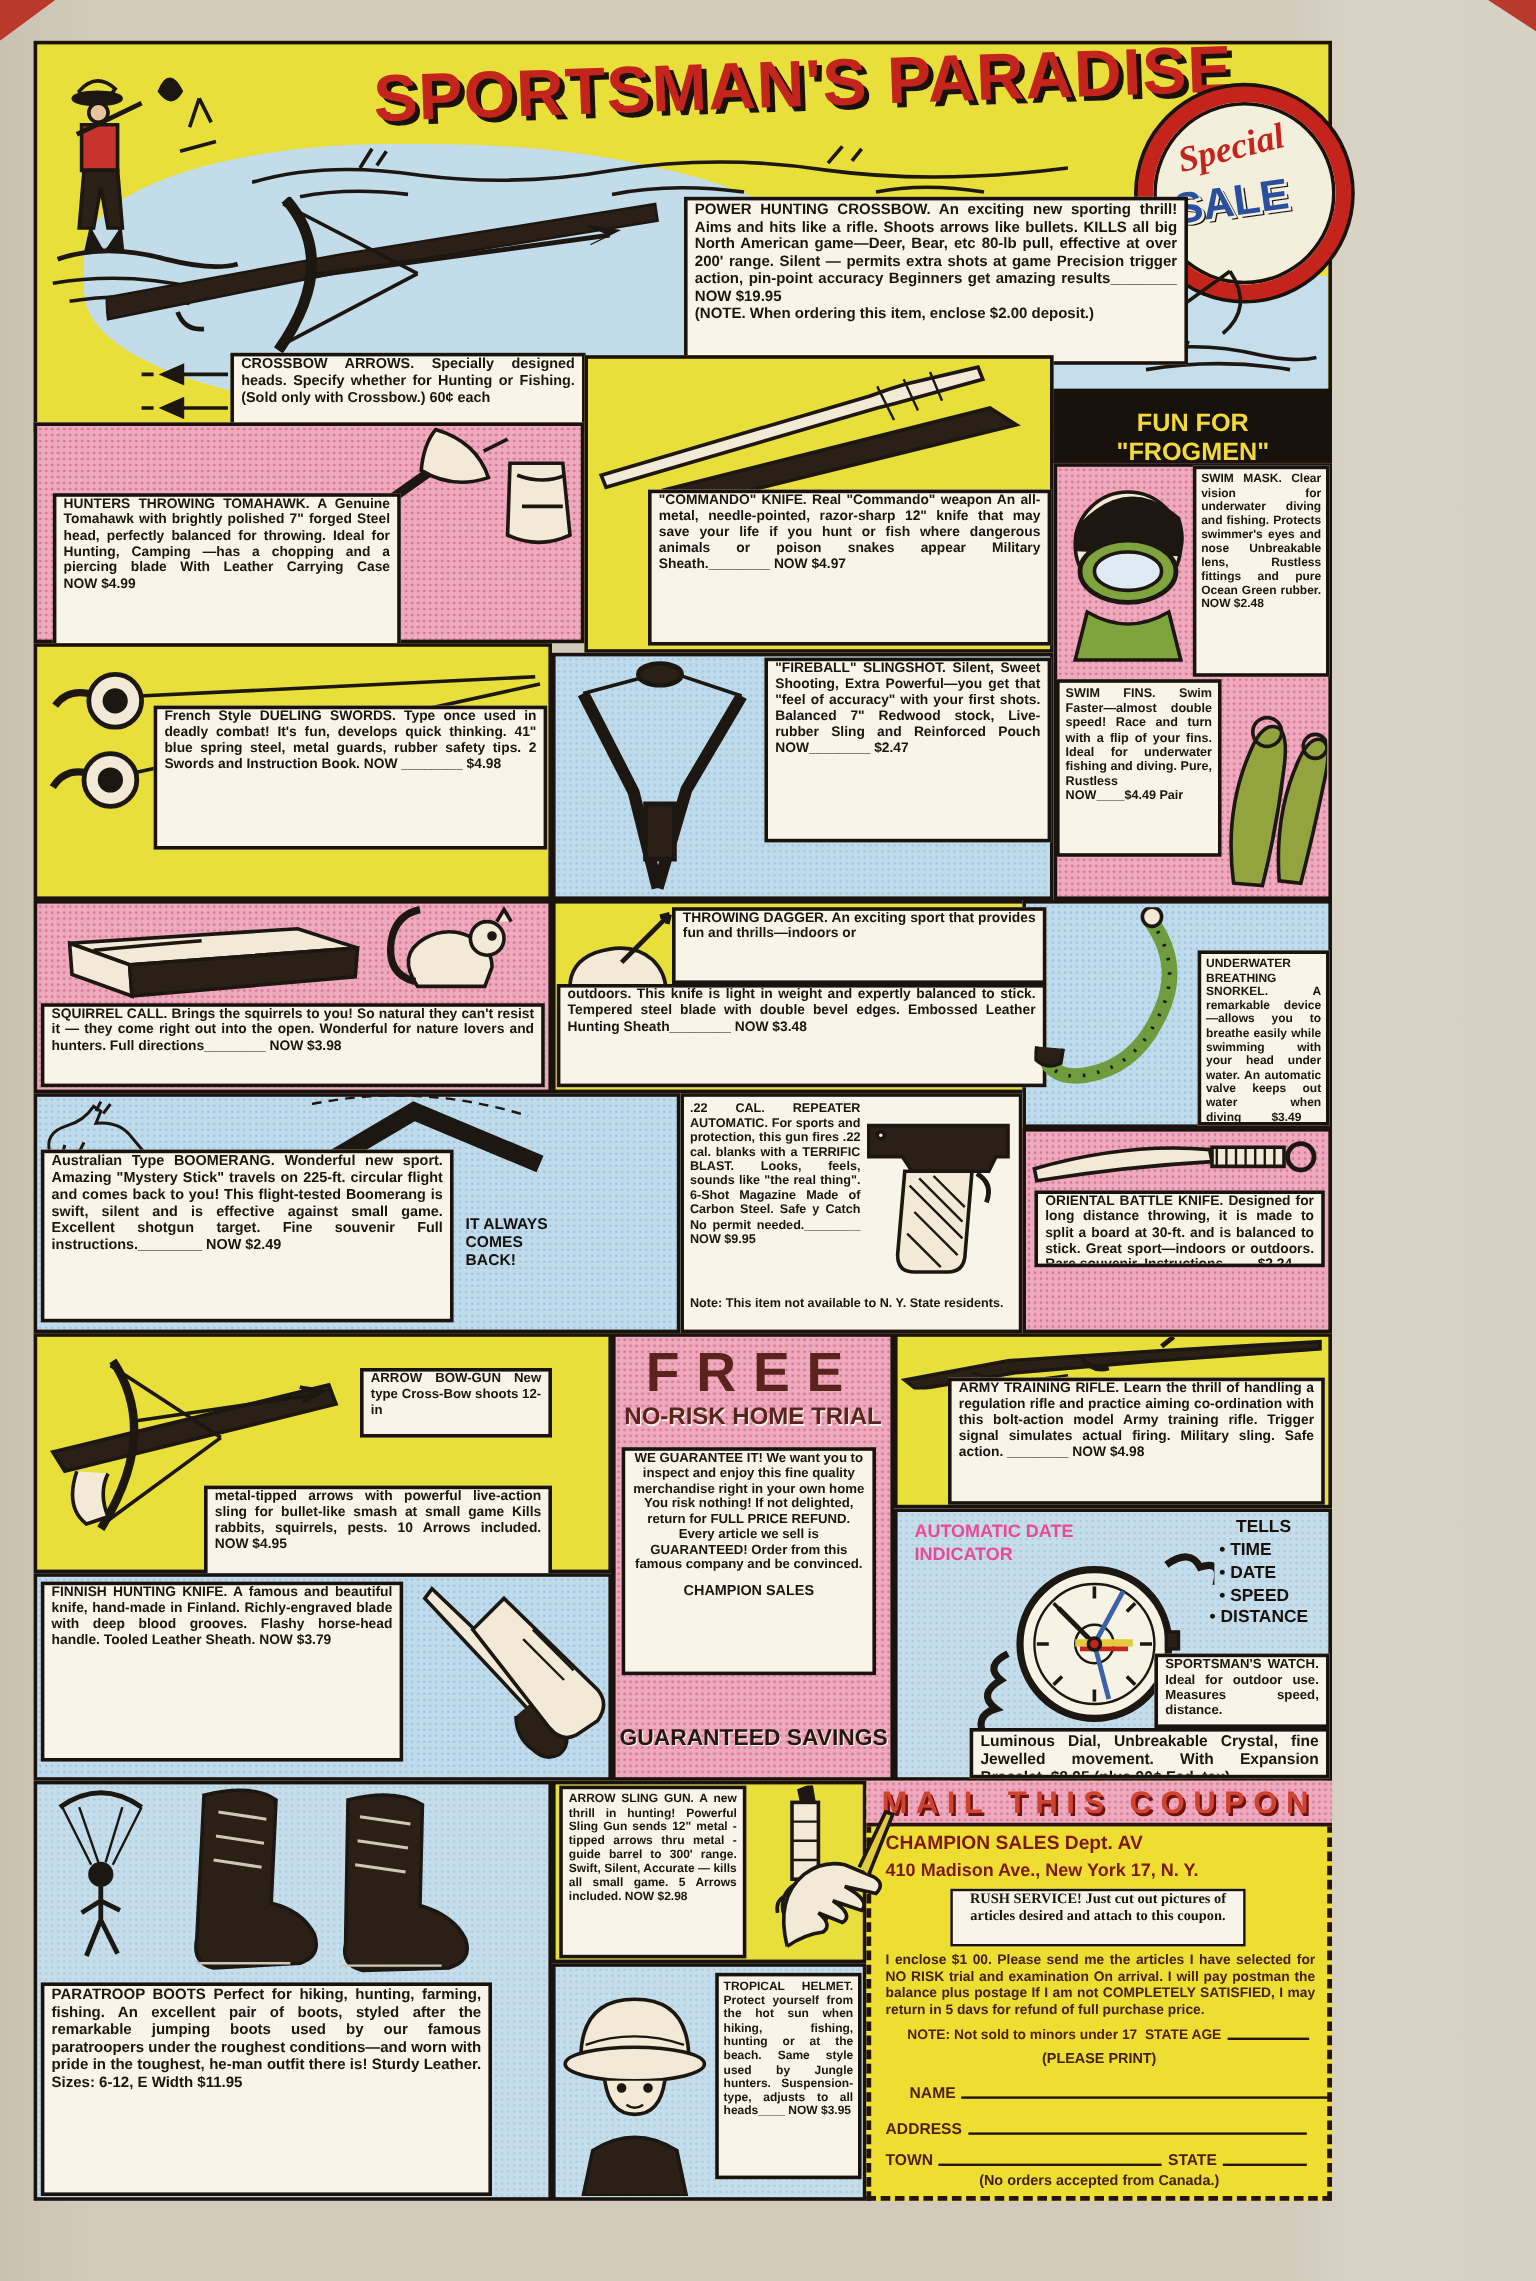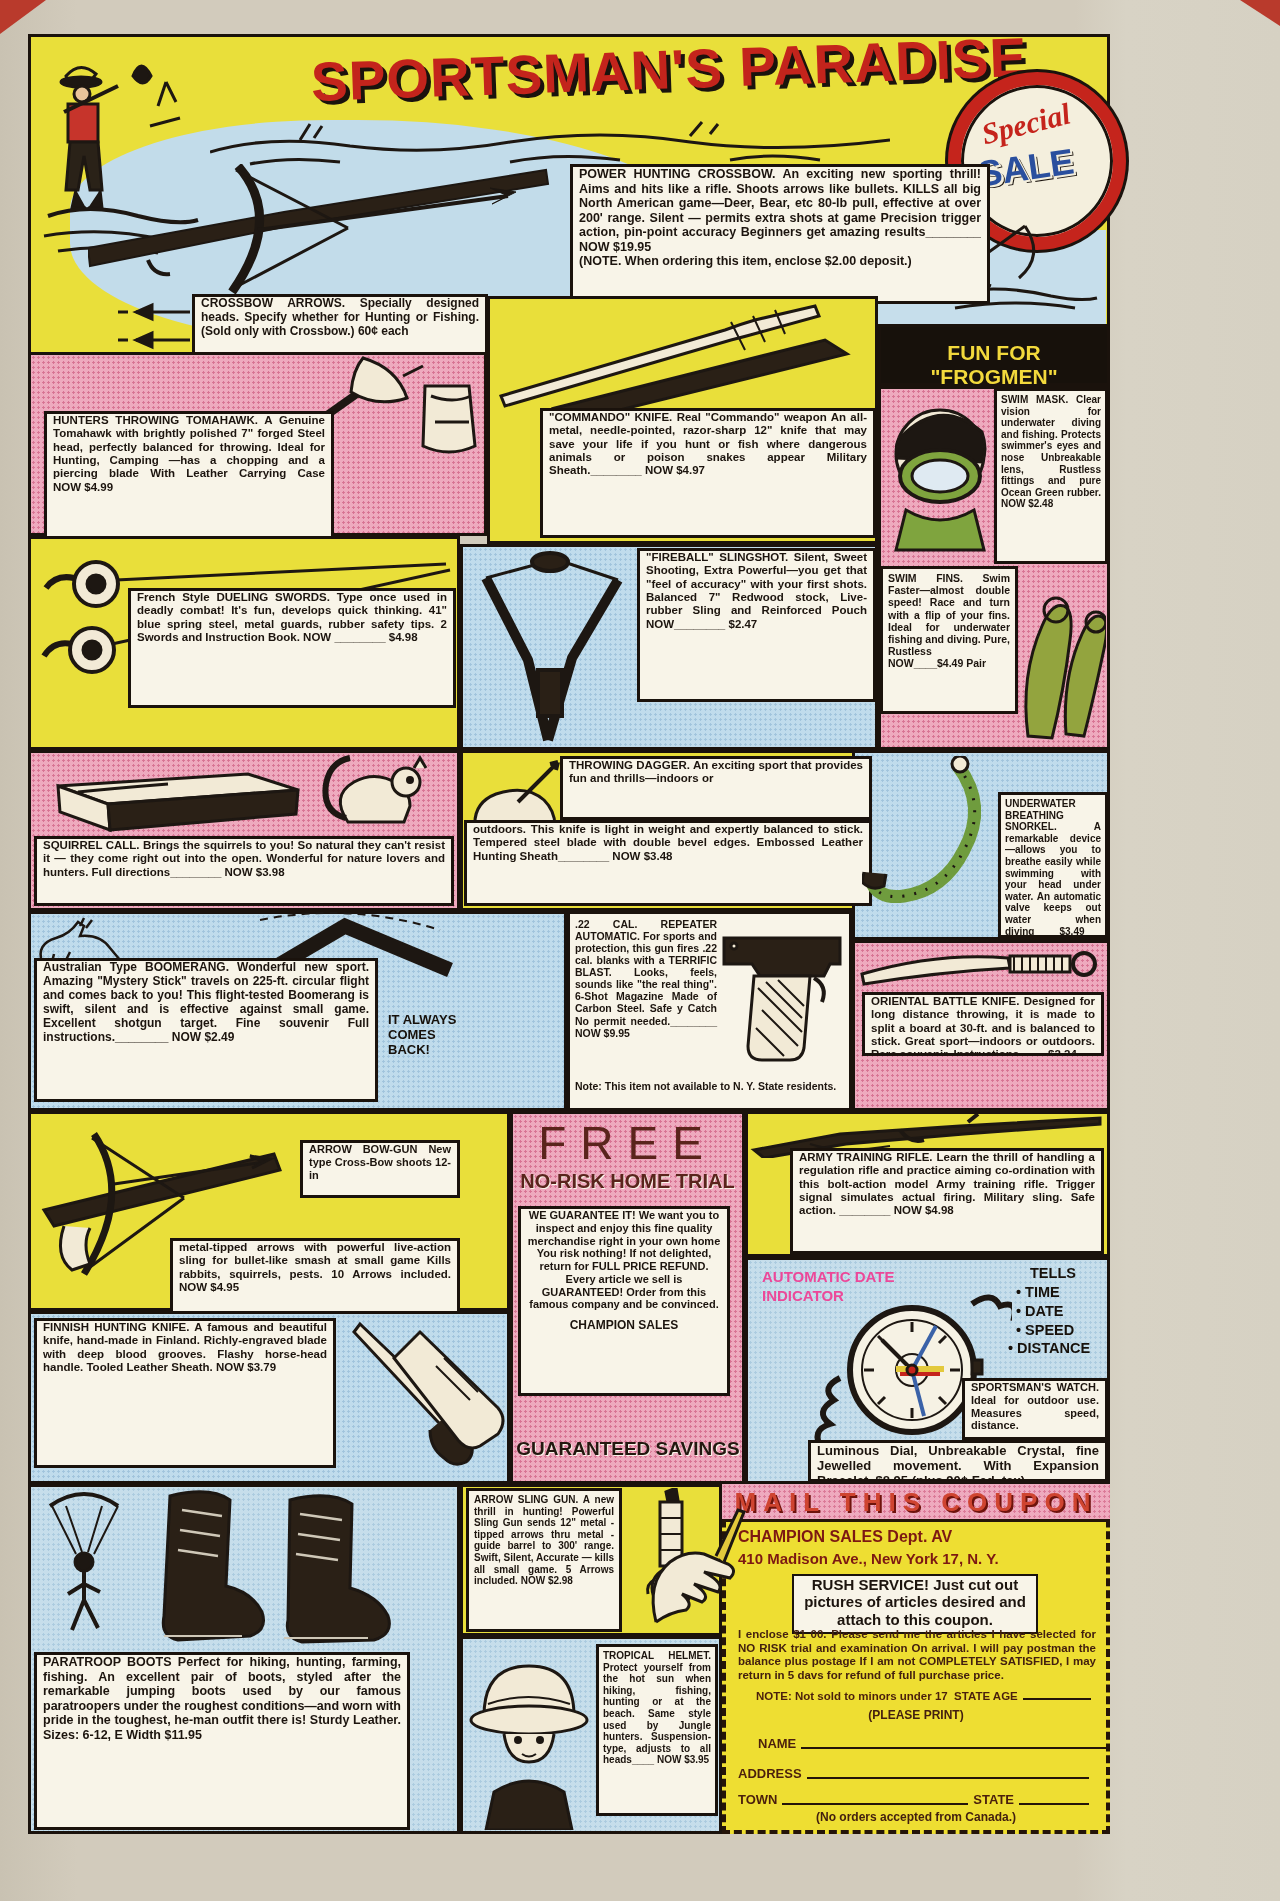--- a/index.html
+++ b/index.html
@@ -338,21 +338,21 @@
 </div>
 <div class="tbox" style="left:300px;top:1140px;width:160px;height:58px;font-size:11px;">
   <b>ARROW BOW-GUN</b>
   <span>New type Cross-Bow shoots 12-in</span>
 </div>
 <div class="tbox" style="left:170px;top:1198px;width:290px;height:106px;margin-top:40px;">
   <span>metal-tipped arrows with powerful live-action sling for bullet-like smash at small game  Kills rabbits, squirrels, pests. 10 Arrows included.</span>
   <b class="price">NOW $4.95</b>
 </div>
 
-<div class="abs" style="left:510px;top:1116px;width:235px;text-align:center;font-weight:normal;font-size:46px;letter-spacing:14px;color:#5a241c;">FREE</div>
+<div class="abs" style="left:510px;top:1116px;width:235px;text-align:center;font-weight:bold;font-size:46px;letter-spacing:14px;color:#5a241c;">FREE</div>
 <div class="abs" style="left:510px;top:1170px;width:235px;text-align:center;font-weight:bold;font-size:20px;color:#5a241c;text-shadow:1px 1px 0 #f8f4e8;">NO-RISK HOME TRIAL</div>
 <div class="tbox" style="left:518px;top:1206px;width:212px;height:190px;font-size:11px;text-align:center;">
   <span>WE GUARANTEE IT! We want you to inspect and enjoy this fine quality merchandise right in your own home  You risk nothing! If not delighted, return for FULL PRICE REFUND. Every article we sell is GUARANTEED! Order from this famous company and be convinced.</span>
   <div style="margin-top:8px;font-size:12px;">CHAMPION SALES</div>
 </div>
 <div class="abs" style="left:514px;top:1438px;width:228px;text-align:center;font-weight:bold;font-size:19px;color:#241810;text-shadow:1px 1px 0 #f8f4e8;">GUARANTEED SAVINGS</div>
 
 <div class="illus" style="left:750px;top:1114px;width:354px;height:44px;">
 <svg viewBox="0 0 354 44" fill="none" stroke="#1d1712" stroke-width="3">
   <path d="M4 36 L90 20 L210 12 L350 4 L350 10 L214 20 L96 30 L14 44 z" fill="#2a2016"></path>
@@ -477,21 +477,21 @@
   <span>Protect yourself from the hot sun when hiking, fishing, hunting or at the beach. Same style used by Jungle hunters. Suspension-type, adjusts to all heads____</span>
   <b class="price">NOW $3.95</b>
 </div>
 
 <div class="abs" style="left:722px;top:1484px;width:388px;height:350px;background:#eede32;border:4px dashed #241409;box-sizing:border-box;"></div>
 <div class="abs" style="left:722px;top:1484px;width:388px;height:38px;background-color:#eeaabe;background-image:radial-gradient(rgba(198,72,112,.5) 1px,transparent 1.4px);background-size:5px 5px;border-bottom:3px solid #241409;box-sizing:border-box;">
   <div class="abs" style="left:0;top:3px;width:100%;text-align:center;font-weight:bold;font-size:26px;letter-spacing:7px;color:#cf4430;text-shadow:2px 2px 0 #6e130c;">MAIL THIS COUPON</div>
 </div>
 <div class="abs" style="left:738px;top:1528px;font-weight:bold;font-size:16px;color:#7c1812;">CHAMPION SALES Dept. AV</div>
 <div class="abs" style="left:738px;top:1550px;font-weight:bold;font-size:15px;color:#7c1812;">410 Madison Ave., New York 17, N. Y.</div>
-<div class="tbox" style="left:792px;top:1574px;width:246px;height:60px;font-size:15px;text-align:center;border-width:2.5px;">
+<div class="tbox" style="left:792px;top:1574px;width:246px;height:48px;font-size:12px;text-align:center;border-width:2.5px;font-family:Liberation Serif, serif;">
   <span>RUSH SERVICE! Just cut out pictures of articles desired and attach to this coupon.</span>
 </div>
 <div class="abs" style="left:738px;top:1628px;width:358px;font-weight:bold;font-size:11.5px;line-height:1.18;text-align:justify;color:#43200f;">I enclose $1 00. Please send me the articles I have selected for NO RISK trial and examination  On arrival. I will pay postman the balance plus postage  If I am not COMPLETELY SATISFIED, I may return in 5 davs for refund of full purchase price.</div>
 <div class="couprow" style="left:756px;top:1690px;width:340px;font-size:11.5px;">
   <span><b>NOTE:</b>&nbsp;<span>Not sold to minors under 17</span>&nbsp;&nbsp;<b>STATE AGE</b></span>
   <span class="rule"></span>
 </div>
 <div class="abs" style="left:722px;top:1708px;width:388px;text-align:center;font-weight:bold;font-size:12px;color:#43200f;">(PLEASE PRINT)</div>
 <div class="couprow" style="left:738px;top:1736px;width:356px;font-size:13px;padding-left:20px;">
   <span>NAME</span>

